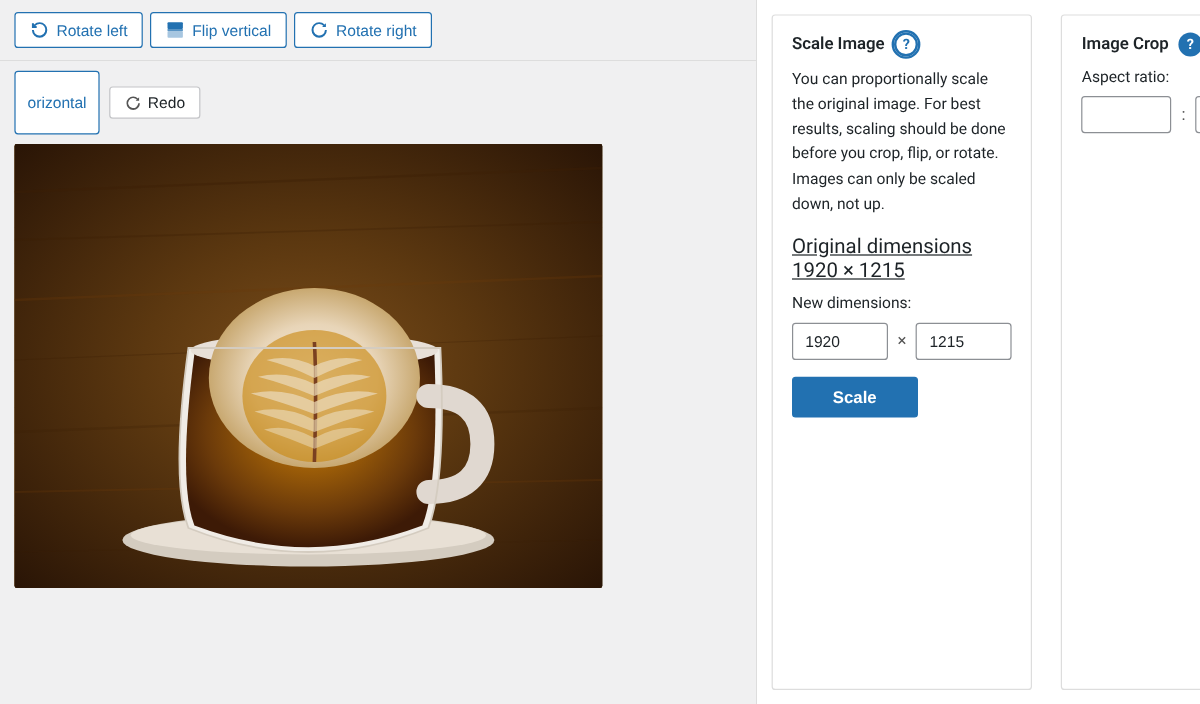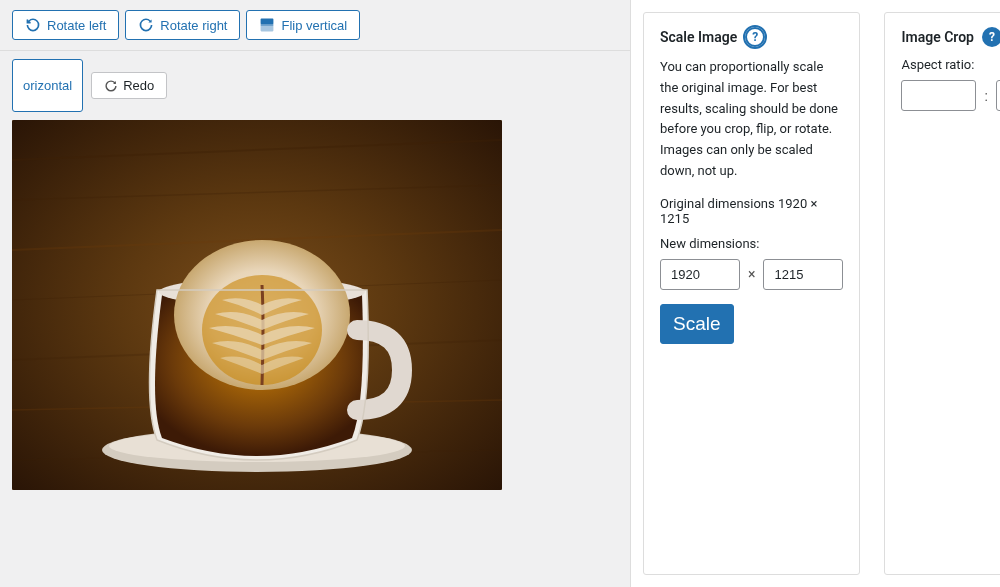--- a/index.html
+++ b/index.html
@@ -166,23 +166,24 @@
       color: #2271b1;
       outline: 2px solid #2271b1;
     }
     .section-desc {
       font-size: 13px;
       line-height: 1.6;
       color: #1d2327;
       margin-bottom: 14px;
     }
     .orig-dims {
-      font-size: 13px;
+      font-size: 17px;
       color: #1d2327;
       margin-bottom: 10px;
+      text-decoration: underline;
     }
     .new-dims-label {
       font-size: 13px;
       color: #1d2327;
       margin-bottom: 8px;
     }
     .dims-inputs {
       display: flex;
       align-items: center;
       gap: 8px;
@@ -195,27 +196,27 @@
       border-radius: 3px;
       font-size: 13px;
       color: #1d2327;
       background: #fff;
     }
     .dim-separator {
       font-size: 14px;
       color: #555;
     }
     .scale-btn {
-      padding: 8px 12px;
+      padding: 8px 33px;
       background: #2271b1;
       border: 1px solid #2271b1;
       border-radius: 3px;
       color: #fff;
-      font-size: 19px;
-      font-weight: 400;
+      font-size: 14px;
+      font-weight: 700;
       cursor: pointer;
     }
     .crop-help-icon {
       width: 20px;
       height: 20px;
       border-radius: 50%;
       background: #2271b1;
       color: #fff;
       display: flex;
       align-items: center;
@@ -259,31 +260,31 @@
     <div class="toolbar-top">
       <button class="toolbar-btn">
         <svg viewBox="0 0 20 20" xmlns="http://www.w3.org/2000/svg">
           <path d="M10 2a8 8 0 0 0-5.657 2.343L3 3v4h4L5.657 5.657A6 6 0 1 1 4 10H2A8 8 0 1 0 10 2z"></path>
           <path d="M3 3v4h4" fill="none" stroke="#2271b1" stroke-width="2"></path>
         </svg>
         <span>Rotate left</span>
       </button>
       <button class="toolbar-btn">
         <svg viewBox="0 0 20 20" xmlns="http://www.w3.org/2000/svg">
-          <path d="M10 2a8 8 0 0 1 5.657 2.343L17 3v4h-4l1.343-1.343A6 6 0 1 0 16 10h2A8 8 0 1 1 10 2z"></path>
-        </svg>
-        <span>Rotate right</span>
-      </button>
-      <button class="toolbar-btn">
-        <svg viewBox="0 0 20 20" xmlns="http://www.w3.org/2000/svg">
           <rect x="2" y="2" width="16" height="7" rx="1"></rect>
           <rect x="2" y="11" width="16" height="7" rx="1" opacity="0.4"></rect>
           <line x1="2" y1="10" x2="18" y2="10" stroke="#2271b1" stroke-width="1.5"></line>
         </svg>
         <span>Flip vertical</span>
+      </button>
+      <button class="toolbar-btn">
+        <svg viewBox="0 0 20 20" xmlns="http://www.w3.org/2000/svg">
+          <path d="M10 2a8 8 0 0 1 5.657 2.343L17 3v4h-4l1.343-1.343A6 6 0 1 0 16 10h2A8 8 0 1 1 10 2z"></path>
+        </svg>
+        <span>Rotate right</span>
       </button>
     </div>
 
     <div class="toolbar-row2">
       <button class="tab-btn">
         <span>orizontal</span>
       </button>
       <button class="redo-btn">
         <svg viewBox="0 0 20 20" xmlns="http://www.w3.org/2000/svg">
           <path d="M10 2a8 8 0 0 1 5.657 2.343L17 3v4h-4l1.343-1.343A6 6 0 1 0 16 10h2A8 8 0 1 1 10 2z" fill="#555"></path>

